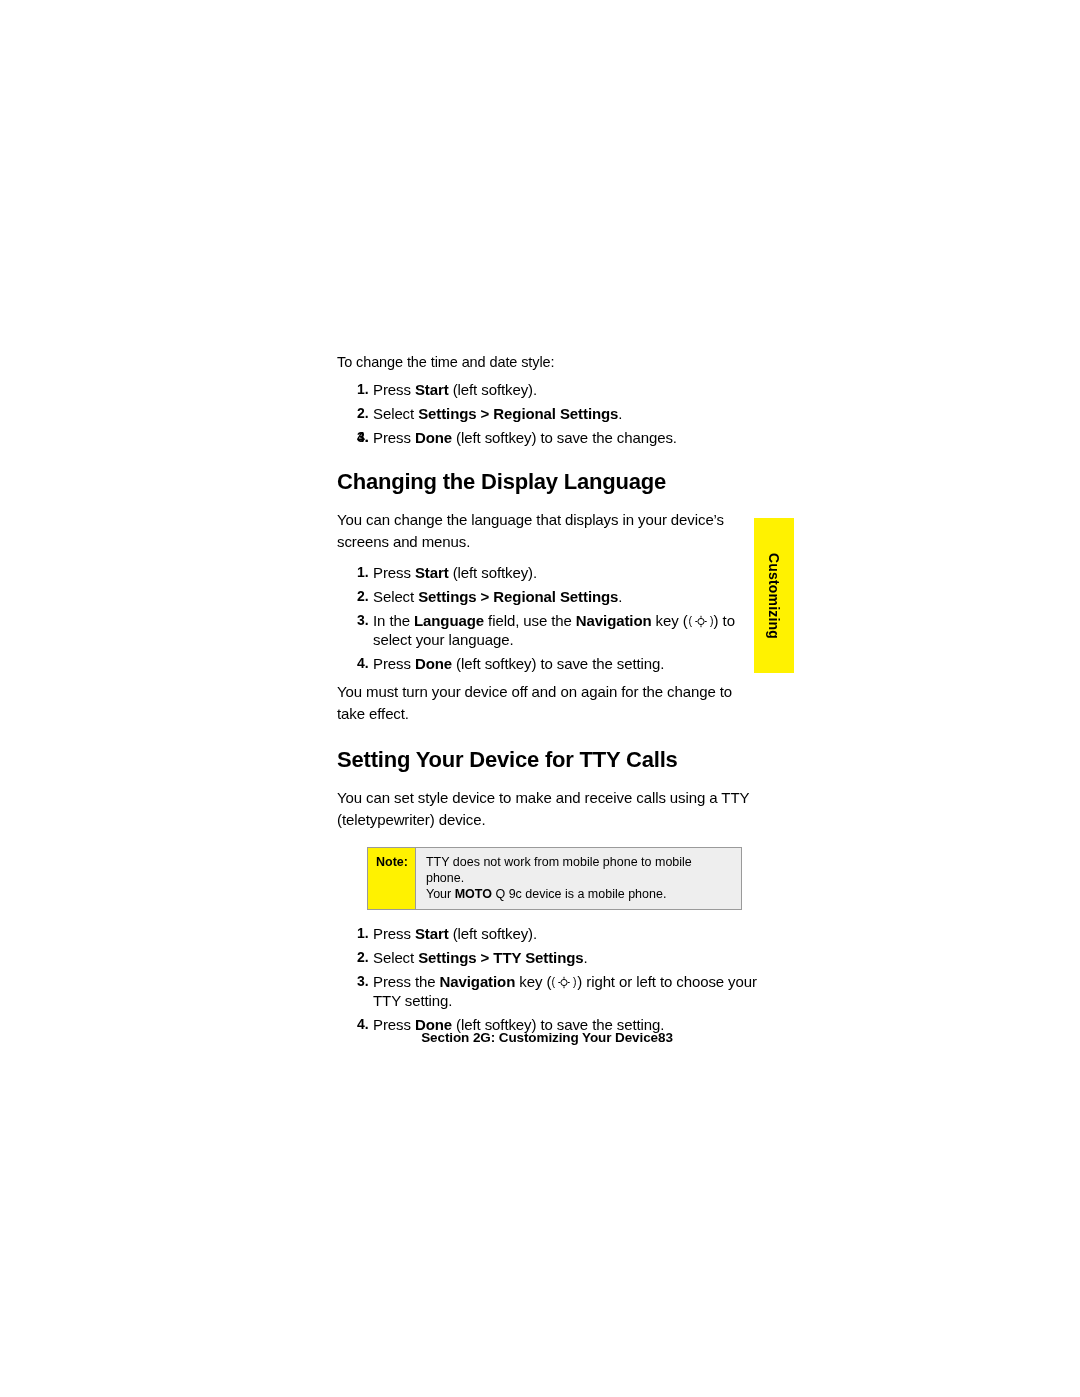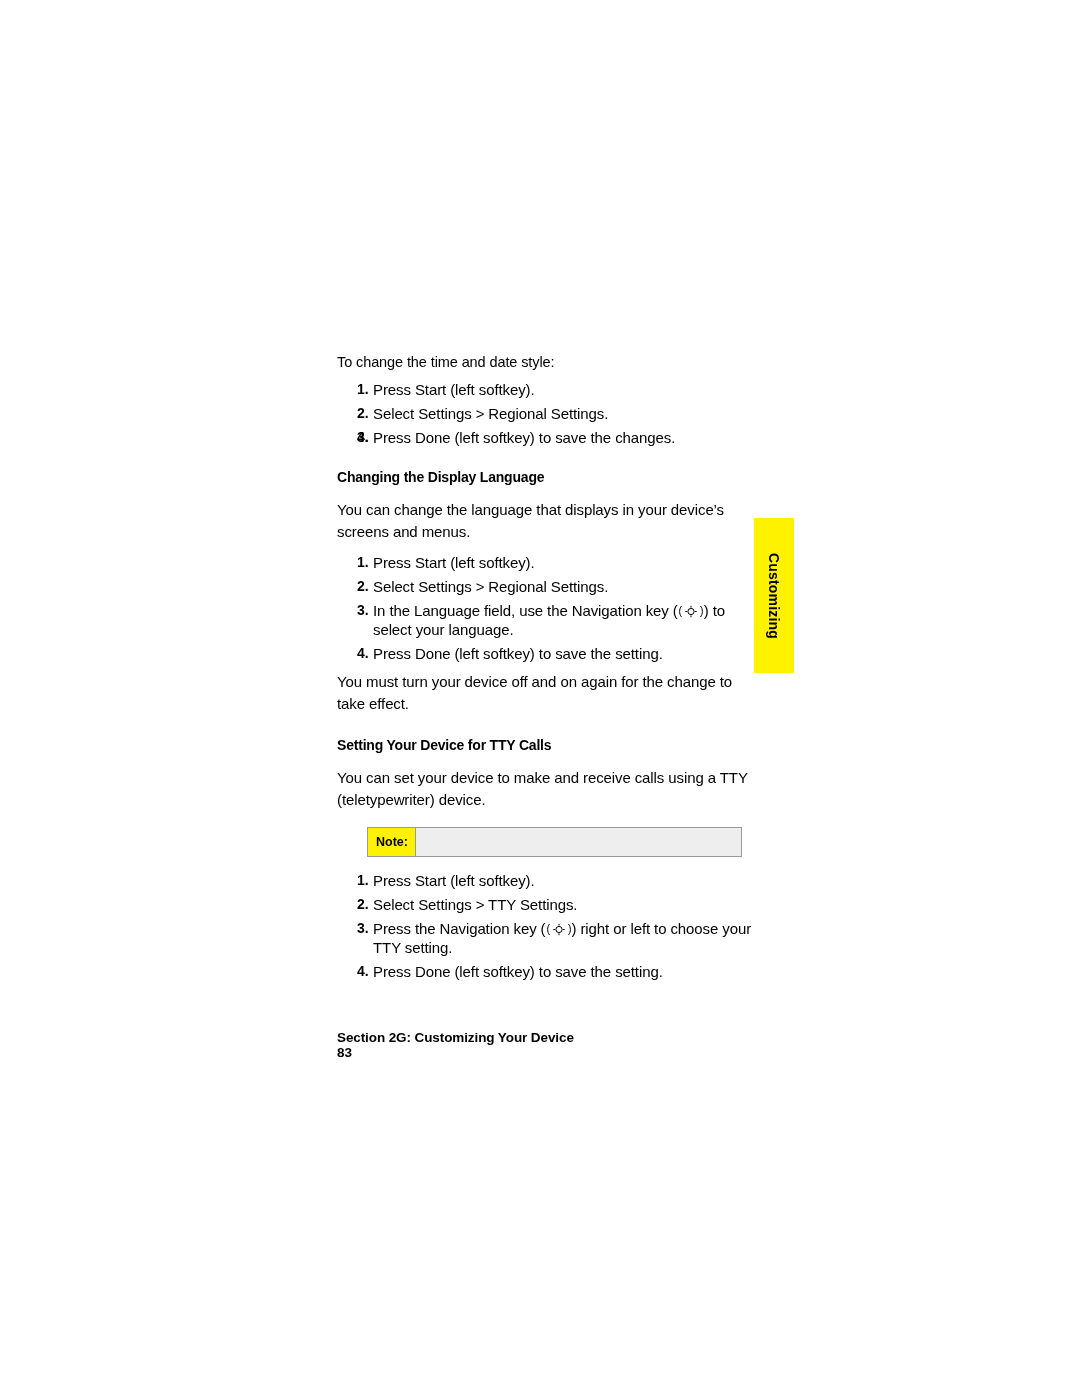--- a/index.html
+++ b/index.html
@@ -52,21 +52,21 @@
   }
 
   .lead-bold {
     font-size: 14.5px;
     font-weight: normal;
     letter-spacing: -0.1px;
     margin: 0 0 10px 0;
   }
 
   h2.section-head {
-    font-size: 14px;
+    font-size: 22px;
     font-weight: bold;
     letter-spacing: -0.2px;
     margin: 22px 0 14px 0;
   }
 
   p.para {
     font-size: 15px;
     line-height: 22px;
     margin: 0 0 10px 0;
     letter-spacing: -0.1px;
@@ -85,21 +85,21 @@
     margin-bottom: 5px;
     letter-spacing: -0.1px;
   }
   ol.steps li .num {
     position: absolute;
     left: 20px;
     top: 0;
     font-weight: bold;
     font-size: 14px;
   }
-  b { font-weight: normal; }
+  b { font-weight: bold; }
 
   
   .navkey {
     display: inline-block;
     position: relative;
     width: 26px;
     height: 13px;
     vertical-align: -2px;
   }
   .navkey svg { display: block; }
@@ -138,21 +138,20 @@
     position: absolute;
     left: 337px;
     top: 1030px;
     width: 420px;
     display: flex;
     justify-content: center;
     align-items: baseline;
     font-size: 13.5px;
     font-weight: bold;
     letter-spacing: -0.1px;
-    flex-direction: column;
   }
   .footer .sec { }
   .footer .pageno { }
 </style>
 </head>
 <body>
 
 <div class="page">
 
   <div class="side-tab">
@@ -183,24 +182,28 @@
                 <circle cx="13" cy="6.5" r="3.1" stroke="#000" stroke-width="1" fill="none"></circle>
                 <path d="M13 0.8 L13 2.6 M13 10.4 L13 12.2 M7.3 6.5 L9.1 6.5 M16.9 6.5 L18.7 6.5" stroke="#000" stroke-width="1"></path>
               </svg></span>) to select your language.</span></li>
         <li><span class="num">4.</span><span class="txt">Press <b>Done</b> (left softkey) to save the setting.</span></li>
       </ol>
 
     <p class="para">You must turn your device off and on again for the change to take effect.</p>
 
     <h2 class="section-head">Setting Your Device for TTY Calls</h2>
 
-    <p class="para">You can set your device to make and receive calls using a TTY (teletypewriter) device.</p>
+    <p class="para">You can set style device to make and receive calls using a TTY (teletypewriter) device.</p>
 
     <div class="note-box">
       <div class="note-label">Note:</div>
+      <div class="note-text">
+        <span class="l1">TTY does not work from mobile phone to mobile phone.</span>
+        <span class="l2">Your <b>MOTO</b> Q 9c device is a mobile phone.</span>
+      </div>
     </div>
 
     <ol class="steps">
         <li><span class="num">1.</span><span class="txt">Press <b>Start</b> (left softkey).</span></li>
         <li><span class="num">2.</span><span class="txt">Select <b>Settings &gt; TTY Settings</b>.</span></li>
         <li><span class="num">3.</span><span class="txt">Press the <b>Navigation</b> key (<span class="navkey"><svg width="26" height="13" viewBox="0 0 26 13" xmlns="http://www.w3.org/2000/svg">
                 <path d="M3.5 1 C1 4, 1 9, 3.5 12" stroke="#000" stroke-width="1" fill="none"></path>
                 <path d="M22.5 1 C25 4, 25 9, 22.5 12" stroke="#000" stroke-width="1" fill="none"></path>
                 <circle cx="13" cy="6.5" r="3.1" stroke="#000" stroke-width="1" fill="none"></circle>
                 <path d="M13 0.8 L13 2.6 M13 10.4 L13 12.2 M7.3 6.5 L9.1 6.5 M16.9 6.5 L18.7 6.5" stroke="#000" stroke-width="1"></path>

